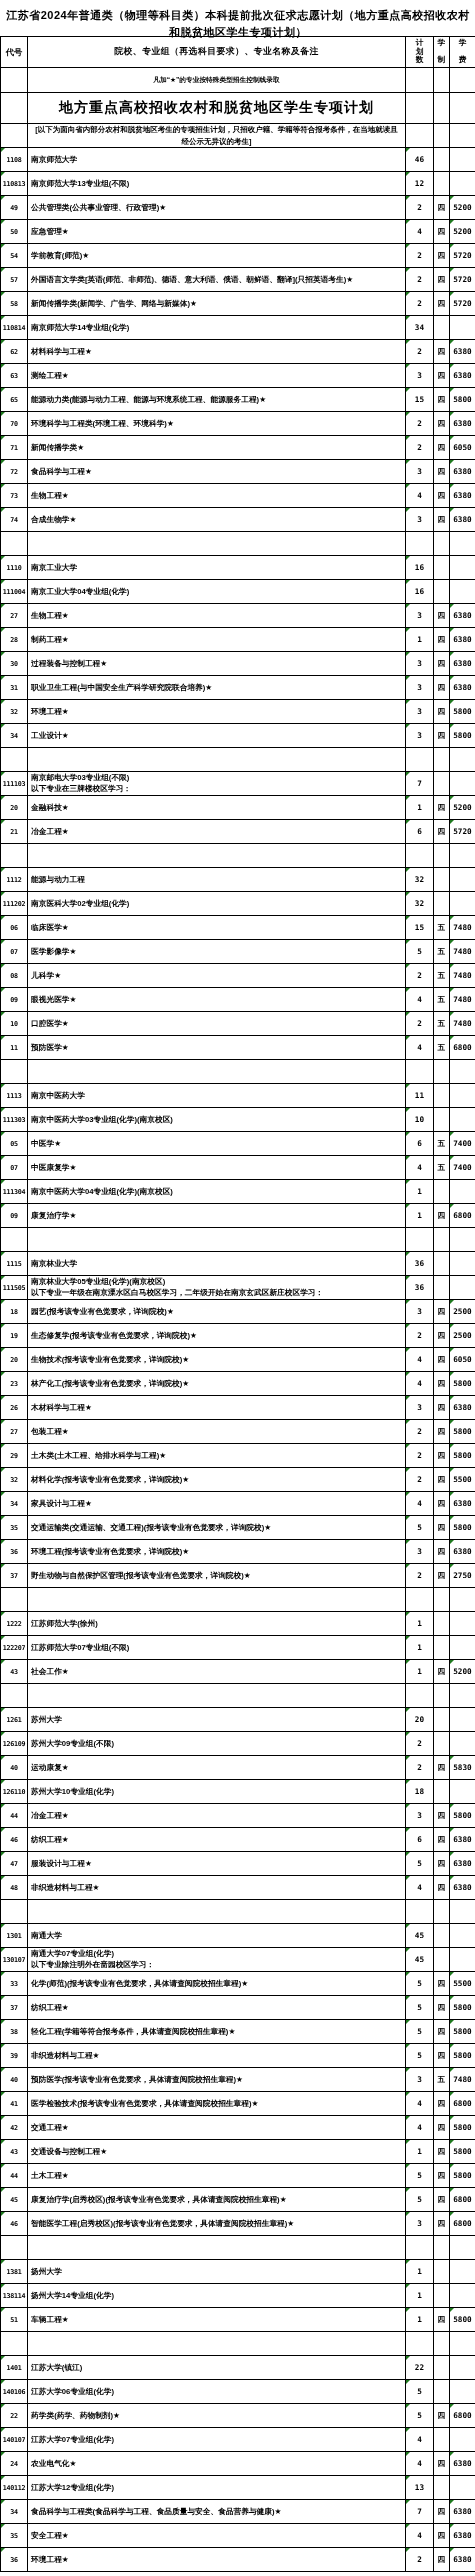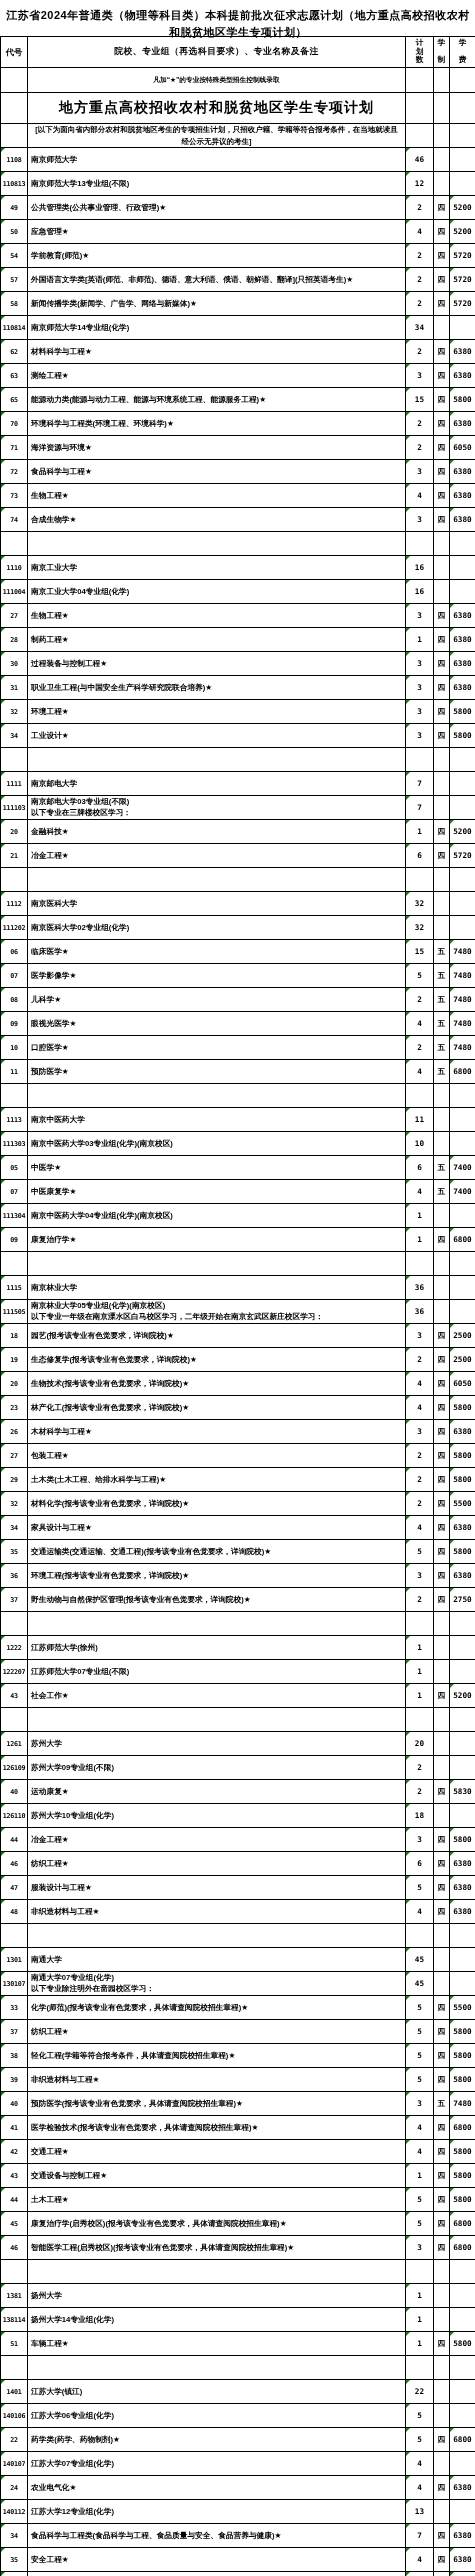--- a/index.html
+++ b/index.html
@@ -168,21 +168,21 @@
         </tr>
         <tr class="row-major">
           <td class="cell-code">70<span class="tri" style="border-top-color: rgb(30, 122, 30);"></span></td>
           <td class="cell-name">环境科学与工程类(环境工程、环境科学)★</td>
           <td class="cell-plan">2<span class="tri" style="border-top-color: rgb(30, 122, 30);"></span></td>
           <td class="cell-years">四</td>
           <td class="cell-fee">6380<span class="tri" style="border-top-color: rgb(30, 122, 30);"></span></td>
         </tr>
         <tr class="row-major">
           <td class="cell-code">71<span class="tri" style="border-top-color: rgb(30, 122, 30);"></span></td>
-          <td class="cell-name">海洋资源与环境★</td>
+          <td class="cell-name">新闻传播学类★</td>
           <td class="cell-plan">2<span class="tri" style="border-top-color: rgb(30, 122, 30);"></span></td>
           <td class="cell-years">四</td>
           <td class="cell-fee">6050<span class="tri" style="border-top-color: rgb(30, 122, 30);"></span></td>
         </tr>
         <tr class="row-major">
           <td class="cell-code">72<span class="tri" style="border-top-color: rgb(30, 122, 30);"></span></td>
           <td class="cell-name">食品科学与工程★</td>
           <td class="cell-plan">3<span class="tri" style="border-top-color: rgb(30, 122, 30);"></span></td>
           <td class="cell-years">四</td>
           <td class="cell-fee">6380<span class="tri" style="border-top-color: rgb(30, 122, 30);"></span></td>
@@ -264,27 +264,20 @@
           <td class="cell-years">四</td>
           <td class="cell-fee">5800<span class="tri" style="border-top-color: rgb(30, 122, 30);"></span></td>
         </tr>
         <tr class="row-empty">
           <td class="cell-code"></td>
           <td class="cell-name"></td>
           <td class="cell-plan"></td>
           <td class="cell-years"></td>
           <td class="cell-fee"></td>
         </tr>
-        <tr class="row-uni">
-          <td class="cell-code">1111<span class="tri" style="border-top-color: rgb(30, 122, 30);"></span></td>
-          <td class="cell-name">南京邮电大学</td>
-          <td class="cell-plan">7<span class="tri" style="border-top-color: rgb(30, 122, 30);"></span></td>
-          <td class="cell-years"></td>
-          <td class="cell-fee"></td>
-        </tr>
         <tr class="row-group">
           <td class="cell-code">111103<span class="tri" style="border-top-color: rgb(30, 122, 30);"></span></td>
           <td class="cell-name">南京邮电大学03专业组(不限)<span class="name-line2">以下专业在三牌楼校区学习：</span></td>
           <td class="cell-plan">7<span class="tri" style="border-top-color: rgb(30, 122, 30);"></span></td>
           <td class="cell-years"></td>
           <td class="cell-fee"></td>
         </tr>
         <tr class="row-major">
           <td class="cell-code">20<span class="tri" style="border-top-color: rgb(30, 122, 30);"></span></td>
           <td class="cell-name">金融科技★</td>
@@ -301,21 +294,21 @@
         </tr>
         <tr class="row-empty">
           <td class="cell-code"></td>
           <td class="cell-name"></td>
           <td class="cell-plan"></td>
           <td class="cell-years"></td>
           <td class="cell-fee"></td>
         </tr>
         <tr class="row-uni">
           <td class="cell-code">1112<span class="tri" style="border-top-color: rgb(30, 122, 30);"></span></td>
-          <td class="cell-name">南京医科大学</td>
+          <td class="cell-name">能源与动力工程</td>
           <td class="cell-plan">32<span class="tri" style="border-top-color: rgb(30, 122, 30);"></span></td>
           <td class="cell-years"></td>
           <td class="cell-fee"></td>
         </tr>
         <tr class="row-group">
           <td class="cell-code">111202<span class="tri" style="border-top-color: rgb(30, 122, 30);"></span></td>
           <td class="cell-name">南京医科大学02专业组(化学)</td>
           <td class="cell-plan">32<span class="tri" style="border-top-color: rgb(30, 122, 30);"></span></td>
           <td class="cell-years"></td>
           <td class="cell-fee"></td>

